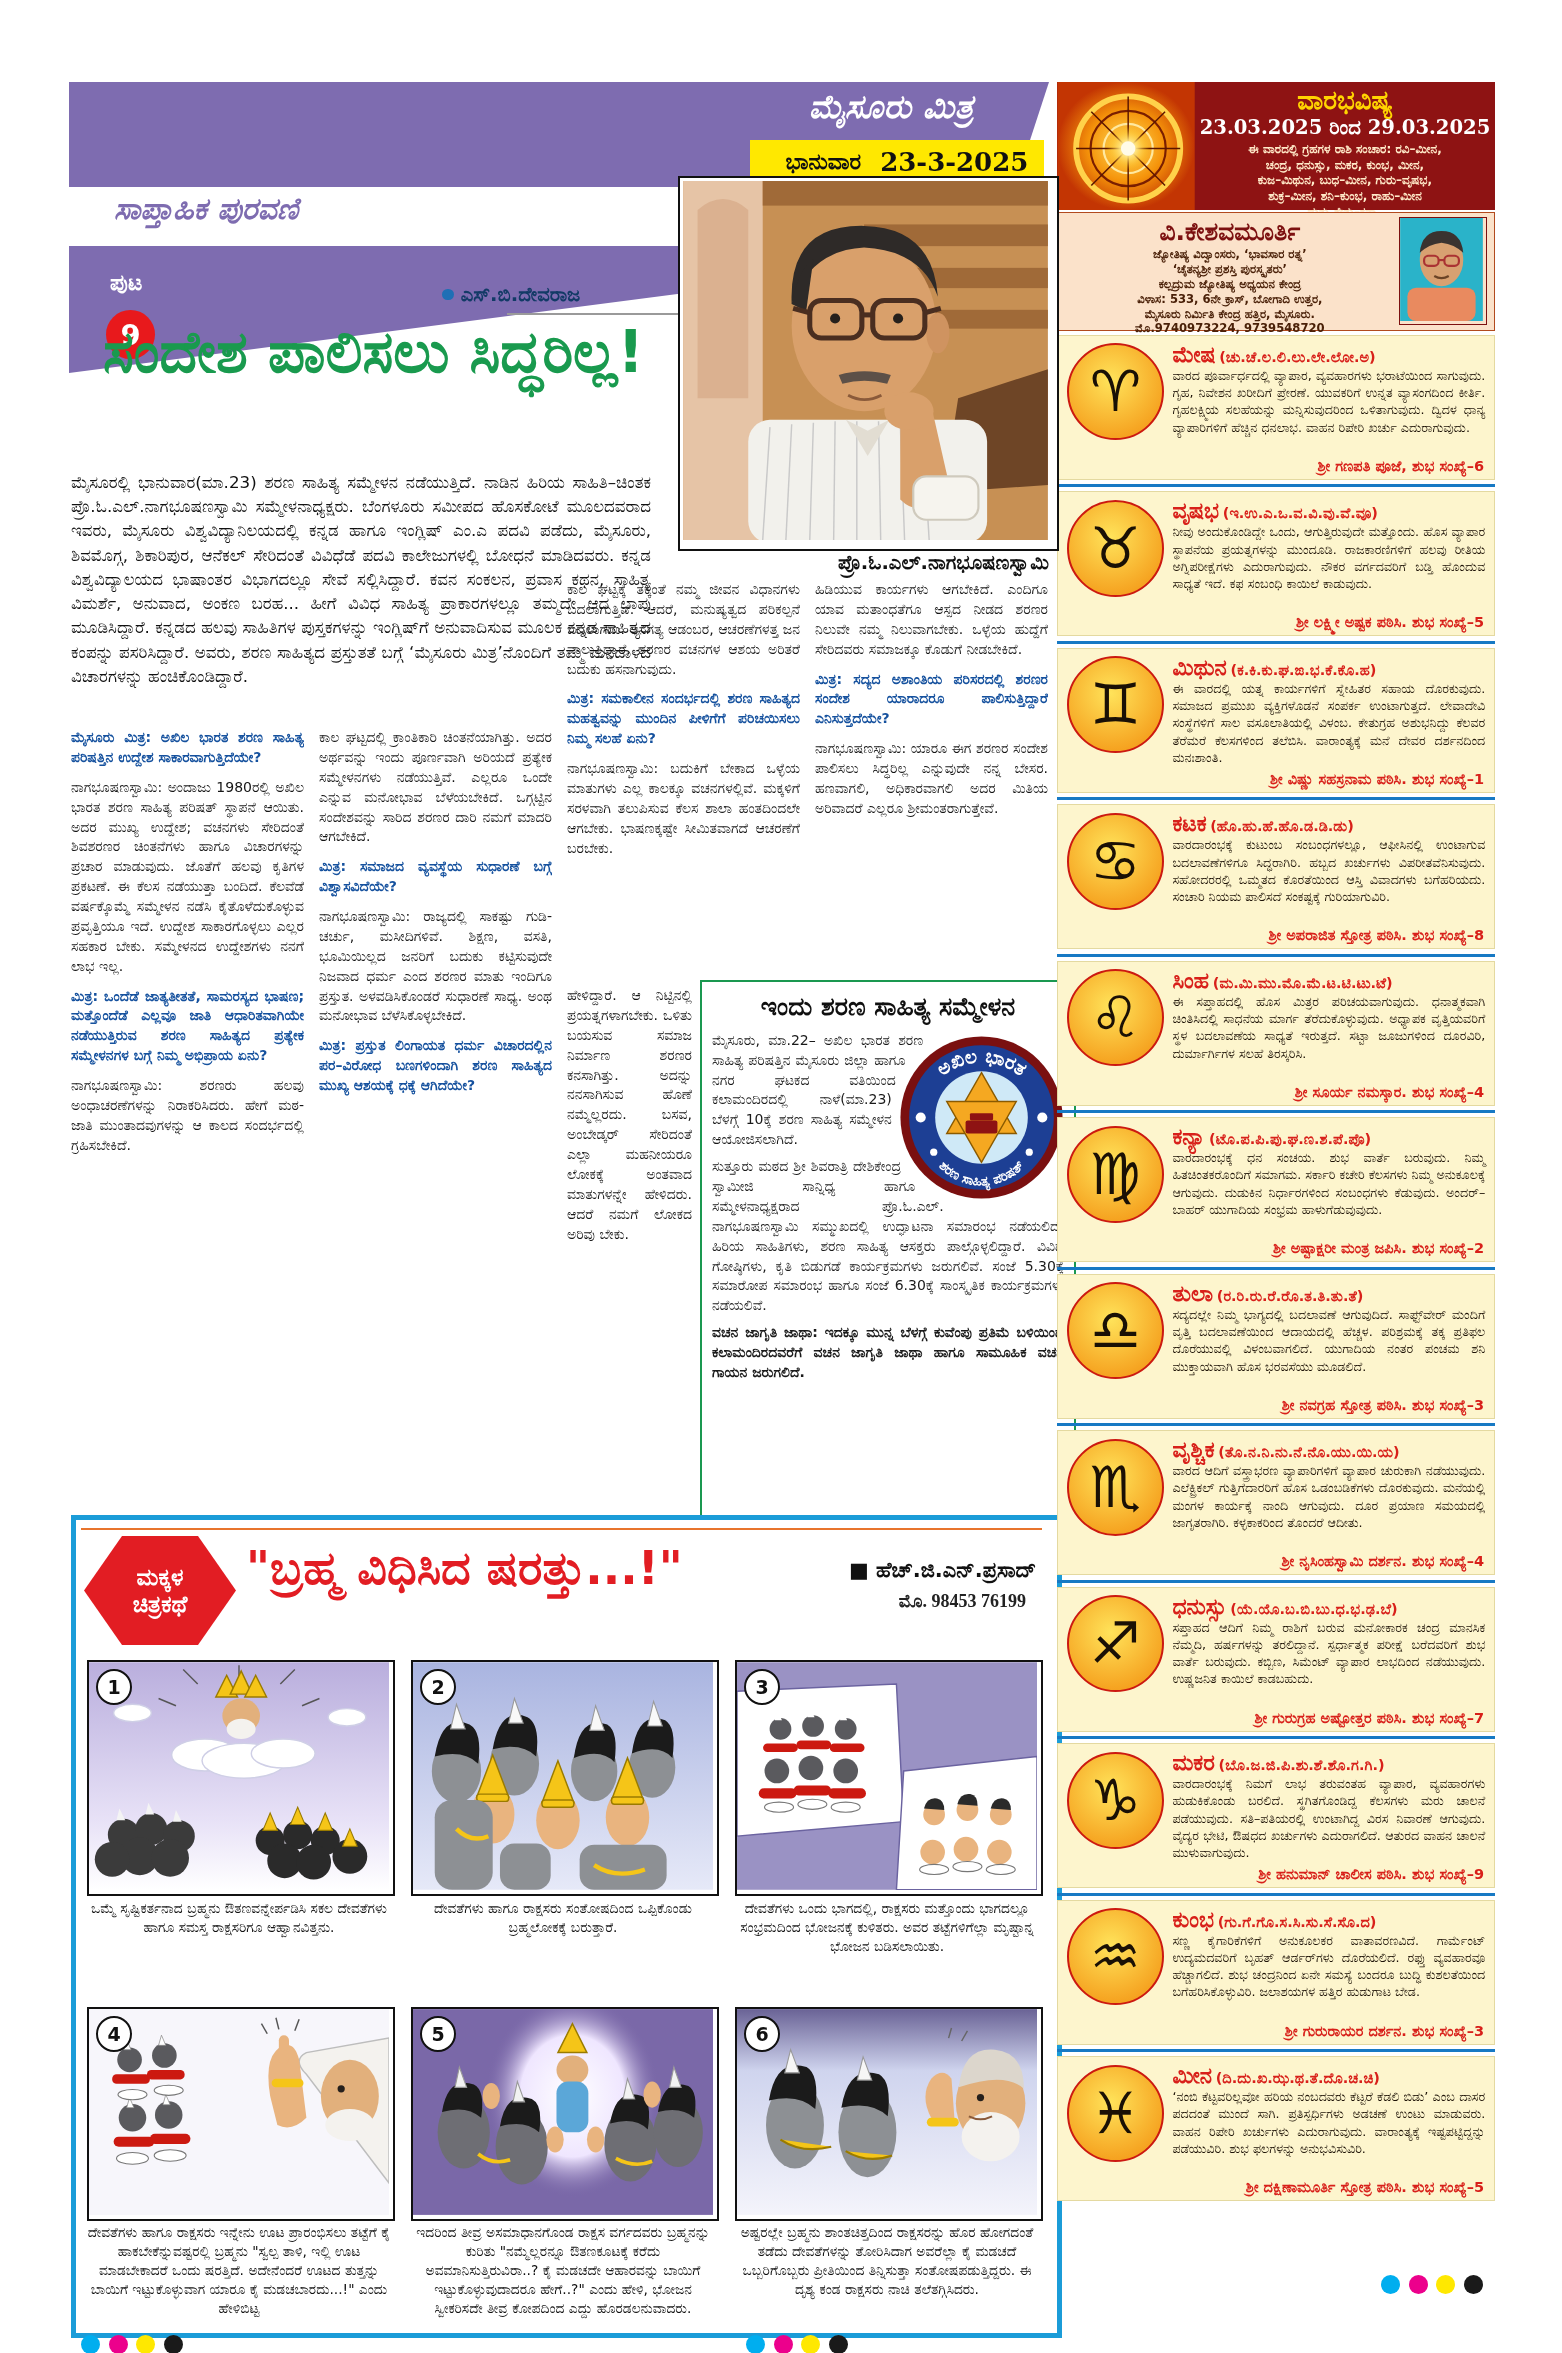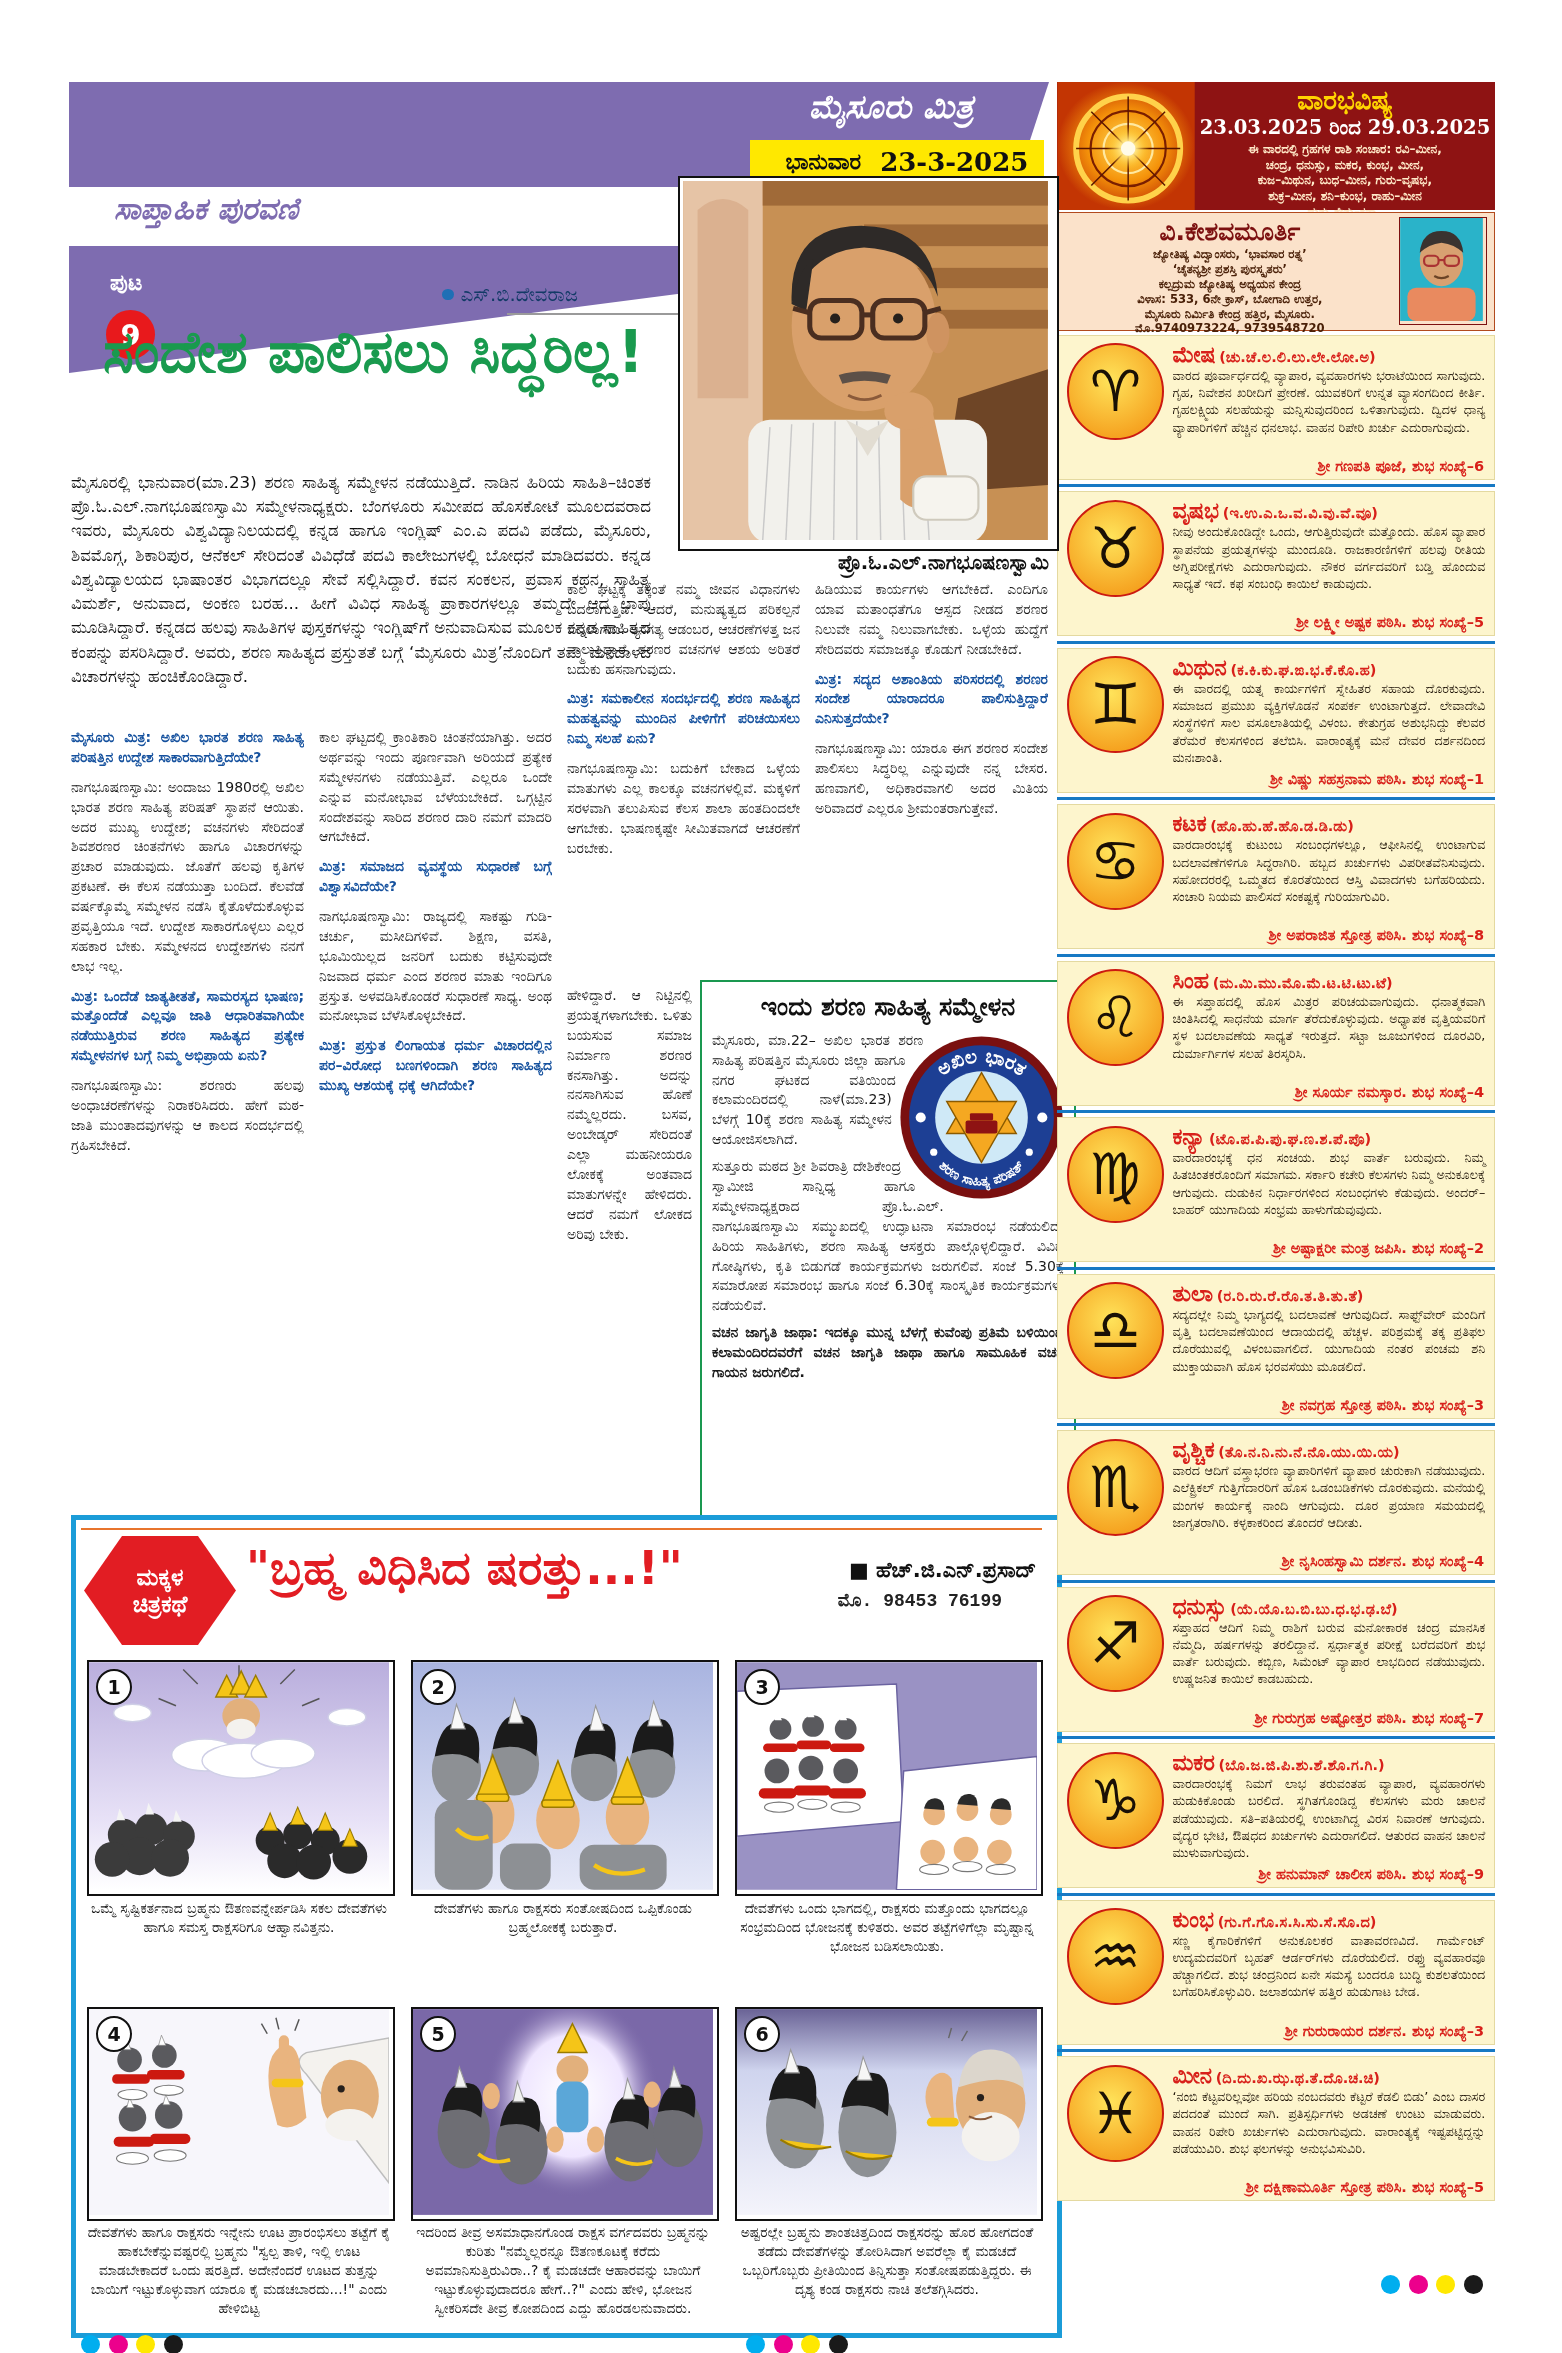--- a/index.html
+++ b/index.html
@@ -14,21 +14,21 @@
   .date-box{left:750px;top:140px;width:274px;height:43px;background:#ffe800;display:flex;align-items:center;justify-content:center;gap:19px;z-index:3;padding-left:20px;}
   .date-day{font-size:22px;font-weight:700;color:#111;}
   .date-num{font-size:26px;font-weight:700;color:#111;font-family:"DejaVu Serif",serif;}
   .mast-script{left:114px;top:191px;width:377px;color:#7e6cb0;font-size:30px;font-weight:700;font-style:italic;}
   .mast-wedge{left:69px;top:246px;width:978px;height:127px;background:#7e6cb0;
               clip-path:polygon(0 0,100% 0,0 100%);z-index:1;}
   .page-word{left:110px;top:270px;color:#fff;font-size:22px;font-weight:700;z-index:2;}
   .page-badge{left:106px;top:310px;width:49px;height:49px;border-radius:50%;background:#e8191c;color:#fff;
               display:flex;align-items:center;justify-content:center;font-size:29px;font-weight:700;z-index:2;}
   
-  .byline{left:442px;top:283px;width:246px;font-size:19.6px;font-weight:400;color:#123a66;z-index:2;display:flex;align-items:center;gap:7.2px;}
+  .byline{left:442px;top:283px;width:246px;font-size:19.6px;font-weight:700;color:#123a66;z-index:2;display:flex;align-items:center;gap:7.2px;}
   .byline-dot{width:11.6px;height:11.6px;border-radius:50%;background:#1f6fb5;display:inline-block;}
   .byline-rule{left:507px;top:313px;width:174px;height:2.2px;background:#9a9a9a;z-index:2;}
   .headline{left:69px;top:317px;width:609px;text-align:center;color:#199a4e;font-weight:700;line-height:1.22;font-size:58px;z-index:2;}
   
   .photo-box{left:678px;top:176px;width:371px;height:365px;background:#fff;border:2.9px solid #111;padding:2.9px;z-index:4;}
   .photo-box svg{display:block;}
   .photo-caption{left:678px;top:551px;width:371px;text-align:right;font-size:19.6px;font-weight:700;color:#111;z-index:4;}
   
   .intro{left:71px;top:470px;width:580px;height:250px;font-size:16.7px;line-height:1.45;text-align:justify;color:#111;overflow:hidden;}
   .col{overflow:hidden;}
@@ -42,21 +42,21 @@
   .event-bold{font-weight:700;}
   .logo-float{float:right;width:165px;height:165px;margin:4.3px 0 4.3px 7.2px;shape-outside:circle(50%);}
   
   .comic-frame{left:71px;top:1515px;width:981px;height:813px;border:5px solid #1b9cd8;background:#fff;}
   .comic-topline{left:81px;top:1528px;width:961px;height:2.2px;background:#e8742c;}
   .comic-badge{left:84px;top:1536px;width:152px;height:109px;background:#e21d23;color:#fff;
                clip-path:polygon(25% 0,75% 0,100% 50%,75% 100%,25% 100%,0 50%);
                display:flex;flex-direction:column;align-items:center;justify-content:center;font-weight:700;font-size:23px;line-height:1.15;z-index:2;}
   .comic-title{left:246px;top:1544px;width:551px;color:#e21d23;font-size:46px;font-weight:700;line-height:1.05;z-index:2;}
   .comic-author{left:790px;top:1558px;width:246px;font-size:21px;font-weight:700;color:#111;text-align:right;z-index:2;}
-  .comic-phone{left:756px;top:1591px;width:246px;font-size:18px;font-weight:700;color:#222;text-align:right;font-family:Liberation Mono, monospace;z-index:2;}
+  .comic-phone{left:780px;top:1591px;width:246px;font-size:18px;font-weight:700;color:#222;text-align:right;font-family:Liberation Serif, serif;z-index:2;}
   .panel{border:2.2px solid #111;background:#fff;overflow:hidden;z-index:2;}
   .panel svg{display:block;}
   .panel-num{position:absolute;left:7.2px;top:7.2px;width:32px;height:32px;border-radius:50%;background:#fff;border:2.2px solid #111;
              display:flex;align-items:center;justify-content:center;font-size:19px;font-weight:700;color:#111;}
   .caption{font-size:13.8px;line-height:1.38;text-align:center;color:#111;z-index:2;}
   
   .horo-banner{left:1057px;top:82px;width:438px;height:128px;background:#8e1313;display:flex;}
   .horo-wheel{width:138px;height:128px;flex:none;}
   .horo-texts{flex:1;text-align:center;color:#fff;padding-top:4.3px;}
   .horo-title{color:#ffd400;font-size:26px;font-weight:700;line-height:1.1;}

